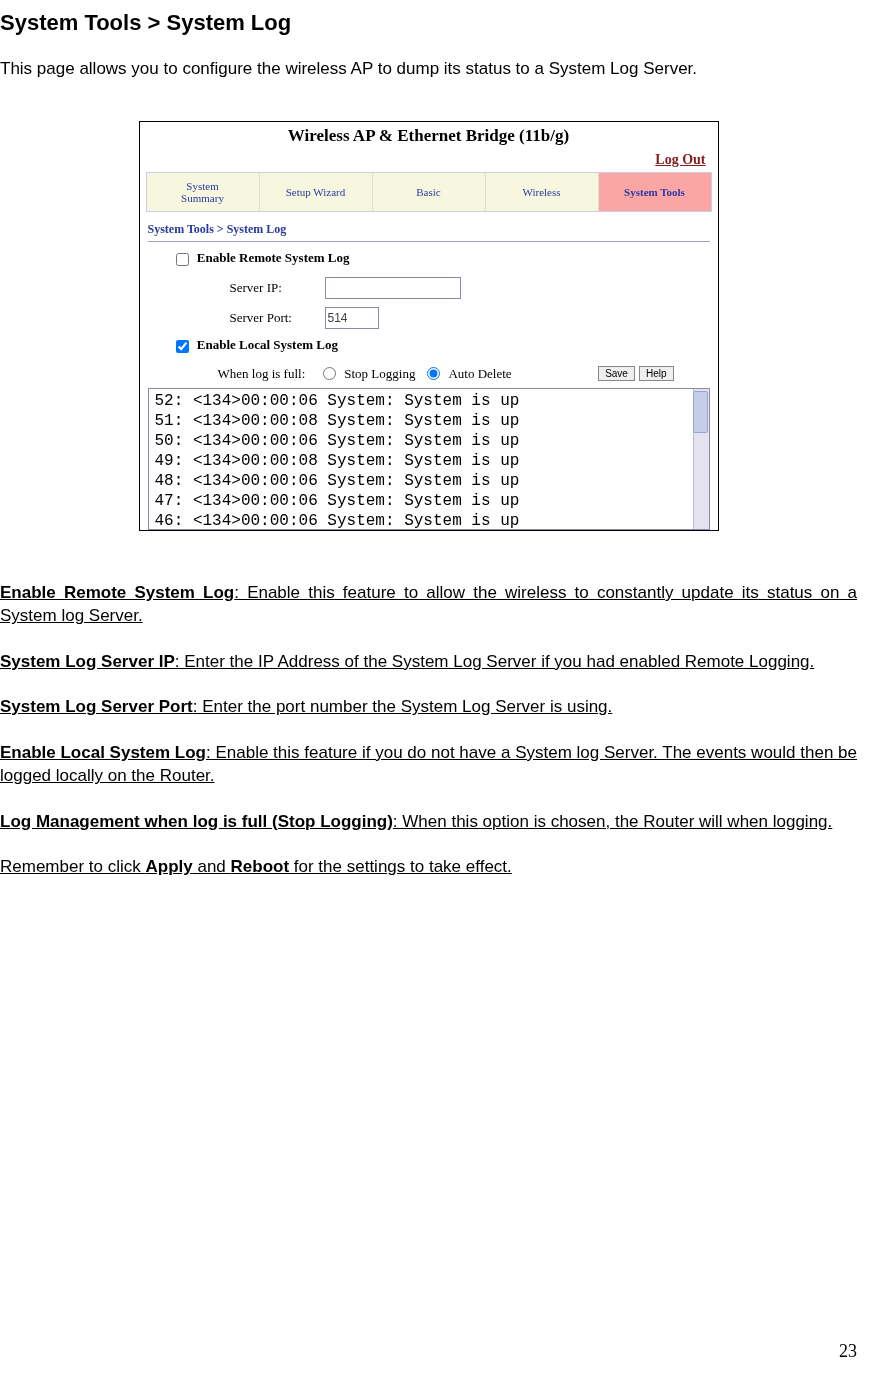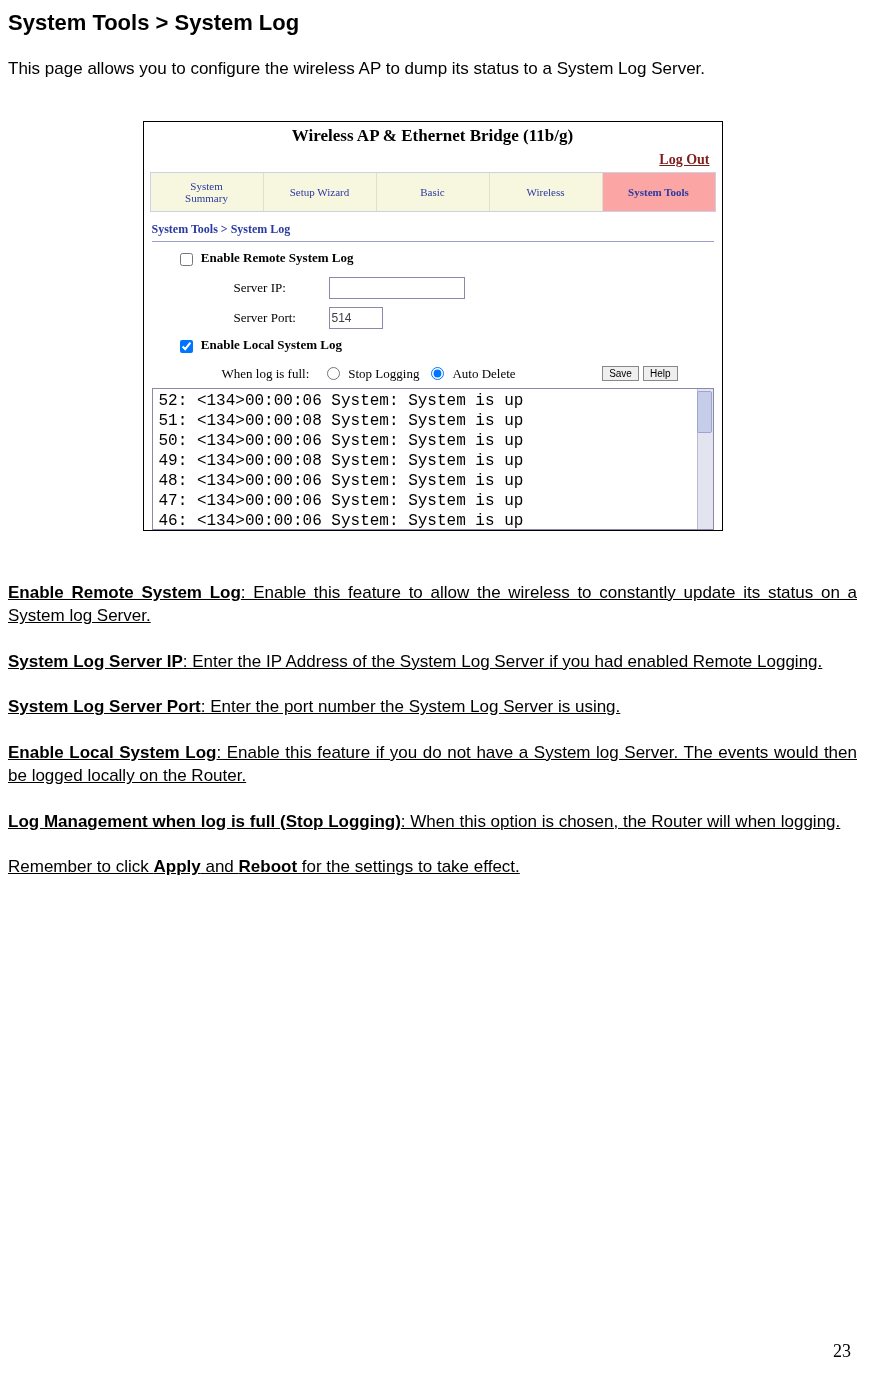--- a/index.html
+++ b/index.html
@@ -1,16 +1,16 @@
 <!DOCTYPE html>
 <html><head>
 <meta charset="utf-8">
 <style>
   html,body{margin:0;padding:0;background:#fff;font-family:Verdana,Geneva,sans-serif;color:#000;}
-  .page{width:875px;min-height:1374px;margin:0 auto;position:relative;padding:10px 18px 0 8px;box-sizing:border-box;}
+  .page{width:875px;min-height:1374px;margin:0 auto;position:relative;padding:10px 18px 0 0;box-sizing:border-box;}
   h1.page-title{font-size:22px;font-weight:bold;margin:0 0 22px 0;}
   p.intro{font-size:17px;margin:0 0 40px 0;line-height:1.35;}
   .screenshot{width:578px;margin:0 auto 50px auto;border:1px solid #000;background:#fff;font-family:"Times New Roman",serif;}
   .shot-title{text-align:center;font-size:17px;font-weight:bold;padding:4px 0 4px 0;}
   .logout-row{text-align:right;padding:0 12px 4px 0;}
   .logout-row a{color:#7f1d1d;font-weight:bold;text-decoration:underline;font-size:14px;}
   .nav{display:flex;border:1px solid #cfcfe3;margin:0 6px 10px 6px;background:#f7f7e0;height:38px;}
   .nav-item{flex:1;display:flex;align-items:center;justify-content:center;font-size:11px;color:#2a3aa0;border-right:1px solid #e0e0d0;text-align:center;line-height:1.1;}
   .nav-item:last-child{border-right:none;}
   .nav-item.active{background:#fca5a5;font-weight:bold;}
@@ -30,21 +30,21 @@
   .radio-set{display:flex;align-items:center;gap:6px;}
   .radio-set input{margin:0 2px 0 0;}
   .btns{margin-left:auto;display:flex;gap:4px;padding-right:26px;}
   .btns button{font-size:10px;font-family:Arial,sans-serif;border:1px solid #888;background:#efefef;padding:1px 6px;}
   .log-box{margin:6px 8px 0 8px;border:1px solid #8a8aa8;background:#fff;font-family:"Courier New",monospace;font-size:16px;line-height:1.25;position:relative;height:140px;overflow:hidden;}
   .log-box .scrollbar{position:absolute;right:0;top:0;bottom:0;width:15px;background:#e4e4f0;border-left:1px solid #b8b8d0;}
   .log-box .thumb{position:absolute;right:1px;top:2px;width:13px;height:40px;background:#c6cde8;border:1px solid #9aa6d0;border-radius:2px;}
   .log-box .lines{padding:2px 18px 2px 6px;white-space:pre;}
   .desc{font-size:17px;line-height:1.38;margin:0 0 22px 0;text-align:justify;text-decoration:underline;}
   .desc b{font-weight:bold;}
-  .page-num{position:absolute;bottom:12px;right:24px;font-family:"Times New Roman",serif;font-size:18px;}
+  .page-num{position:absolute;bottom:12px;right:18px;font-family:"Times New Roman",serif;font-size:18px;}
 </style>
 </head>
 <body>
 
 <div class="page">
   <h1 class="page-title">System Tools &gt; System Log</h1>
   <p class="intro">This page allows you to configure the wireless AP to dump its status to a System Log Server.</p>
 
   <div class="screenshot">
     <div class="shot-title">Wireless AP &amp; Ethernet Bridge (11b/g)</div>

